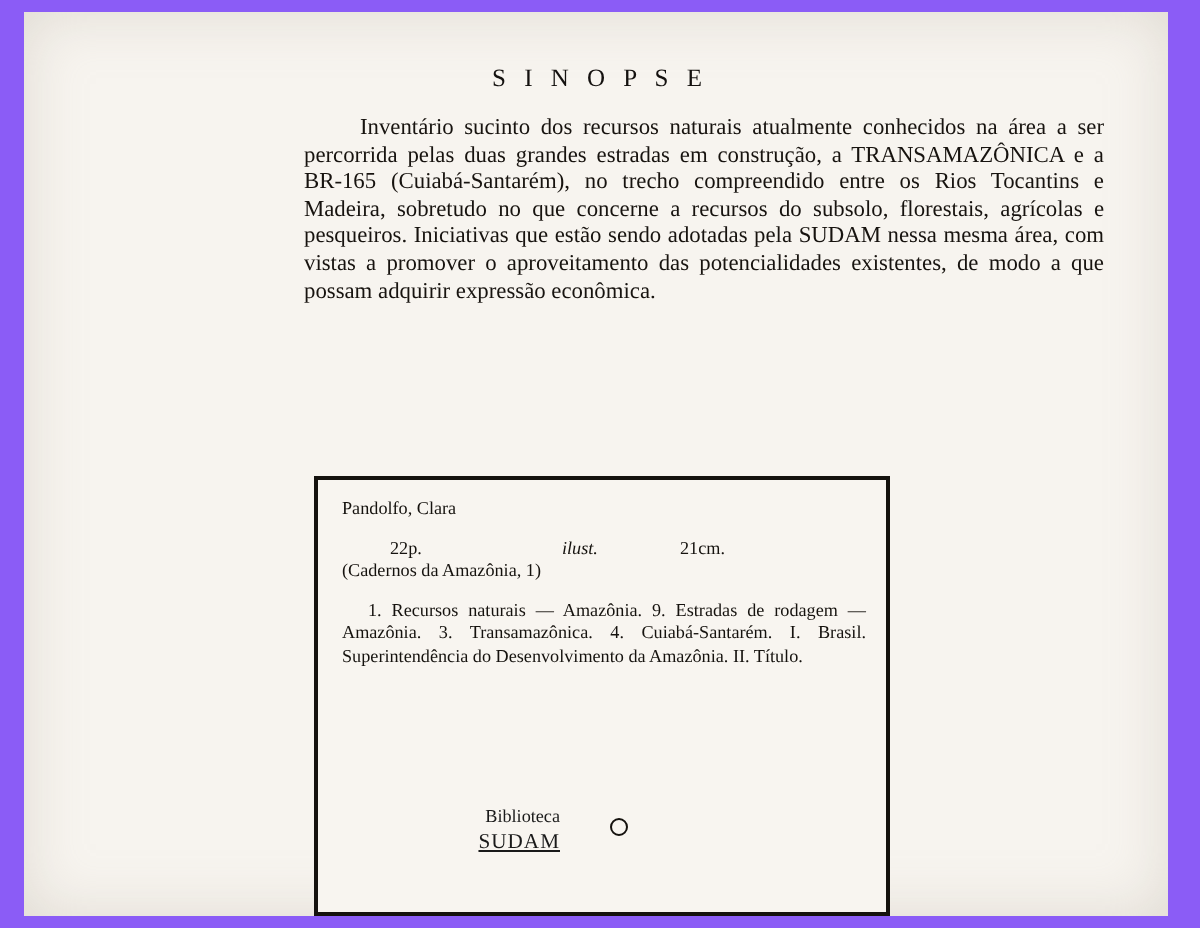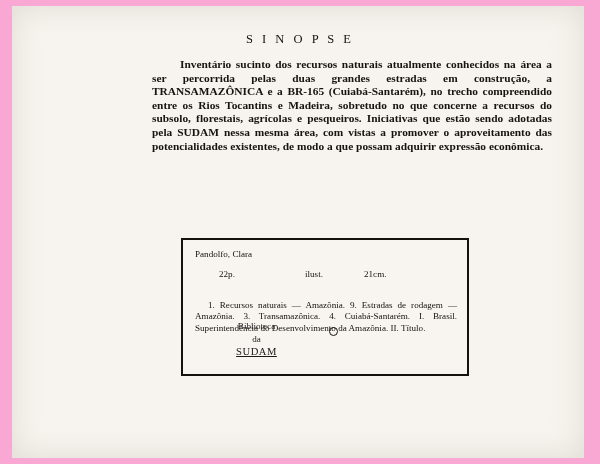--- a/index.html
+++ b/index.html
@@ -11,21 +11,21 @@
     height: 464px;
     background: #ffffff;
     font-family: "Liberation Serif", serif;
     color: #1a1a1a;
     overflow: hidden;
   }
   .page {
     position: relative;
     width: 600px;
     height: 464px;
-    background: #f9a8d4;
+    background: #8b5cf6;
   }
   
   .paper {
     position: absolute;
     left: 12px;
     top: 6px;
     width: 572px;
     height: 452px;
     background: #f7f4ef;
     box-shadow: inset 0 0 30px rgba(180,172,158,0.35);
@@ -48,32 +48,30 @@
     width: 400px;
     font-size: 11.4px;
     line-height: 13.6px;
     text-align: justify;
     text-justify: inter-word;
     color: #17130f;
   }
   .sinopse-body p {
     margin: 0;
     text-indent: 28px;
-    font-weight: bold;
   }
   .card {
     position: absolute;
     left: 157px;
     top: 238px;
     width: 288px;
-    height: 138px;
+    height: 220px;
     border: 2px solid #15120e;
     background: #f8f5f0;
     box-sizing: border-box;
-    margin-left: 24px;
   }
   .card-inner {
     position: absolute;
     left: 12px;
     top: 9px;
     right: 10px;
     font-size: 9.1px;
     line-height: 11.6px;
     color: #15120e;
   }
@@ -92,20 +90,21 @@
   }
   .phys-pages {
     position: absolute;
     left: 24px;
     top: 0;
   }
   .phys-ilust {
     position: absolute;
     left: 110px;
     top: 0;
+    font-style: italic;
   }
   .phys-size {
     position: absolute;
     left: 169px;
     top: 0;
   }
   .phys-series {
     position: absolute;
     left: 0;
     top: 11.6px;
@@ -120,21 +119,21 @@
     left: 12px;
     bottom: 10px;
     right: 10px;
     height: 44px;
   }
   .lib-block {
     position: absolute;
     left: 14px;
     top: 0;
     width: 95px;
-    text-align: center;
+    text-align: right;
     font-size: 9.1px;
     line-height: 12.5px;
   }
   .lib-name {
     display: block;
   }
   .lib-da {
     display: block;
   }
   .lib-org {
@@ -177,26 +176,26 @@
     <p>Inventário sucinto dos recursos naturais atualmente conhecidos na área a ser percorrida pelas duas grandes estradas em construção, a TRANSAMAZÔNICA e a BR-165 (Cuiabá-Santarém), no trecho compreendido entre os Rios Tocantins e Madeira, sobretudo no que concerne a recursos do subsolo, florestais, agrícolas e pesqueiros.  Iniciativas que estão sendo adotadas pela SUDAM nessa mesma área, com vistas a promover o aproveitamento das potencialidades existentes, de modo a que possam adquirir expressão econômica.</p>
   </div>
 
   <div class="card">
     <div class="card-inner">
       <p class="card-author">Pandolfo, Clara</p>
       <div class="card-phys">
         <span class="phys-pages">22p.</span>
         <span class="phys-ilust">ilust.</span>
         <span class="phys-size">21cm.</span>
+        <span class="phys-series">(Cadernos da Amazônia, 1)</span>
       </div>
       <p class="card-subjects">1.  Recursos naturais — Amazônia.  9.  Estradas de rodagem — Amazônia.  3.  Transamazônica.  4.  Cuiabá-Santarém.  I.  Brasil.  Superintendência do Desenvolvimento da Amazônia.  II.  Título.</p>
     </div>
 
     <div class="card-footer">
       <div class="lib-block">
         <span class="lib-name">Biblioteca</span>
-        <span class="lib-da">da</span>
         <span class="lib-org">SUDAM</span>
       </div>
       <div class="circle-mark"></div>
     </div>
   </div>
 </div>
 
 </body></html>

